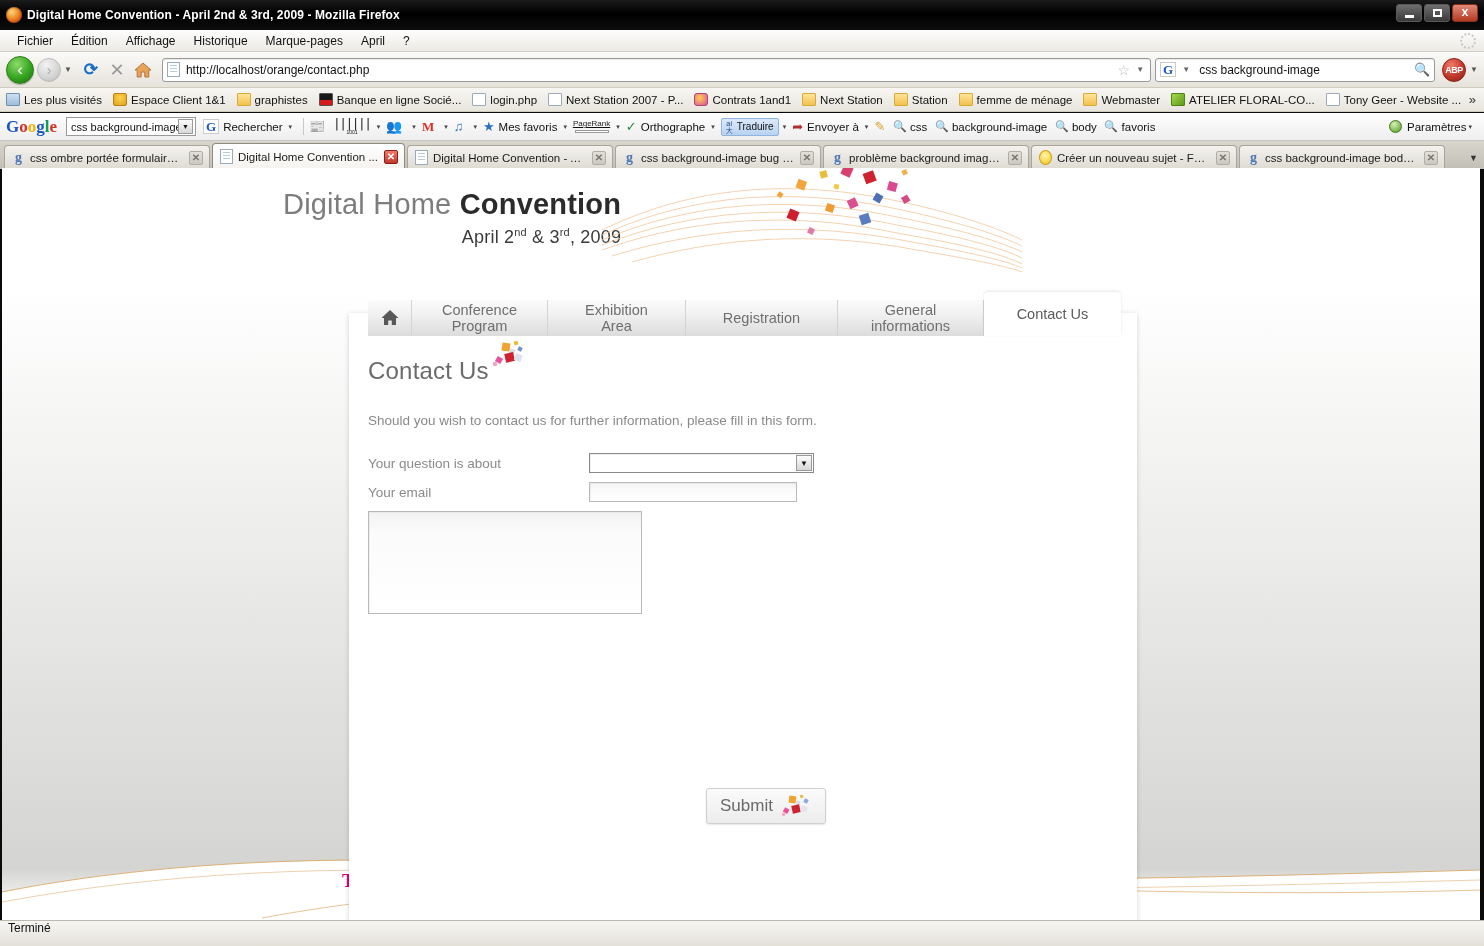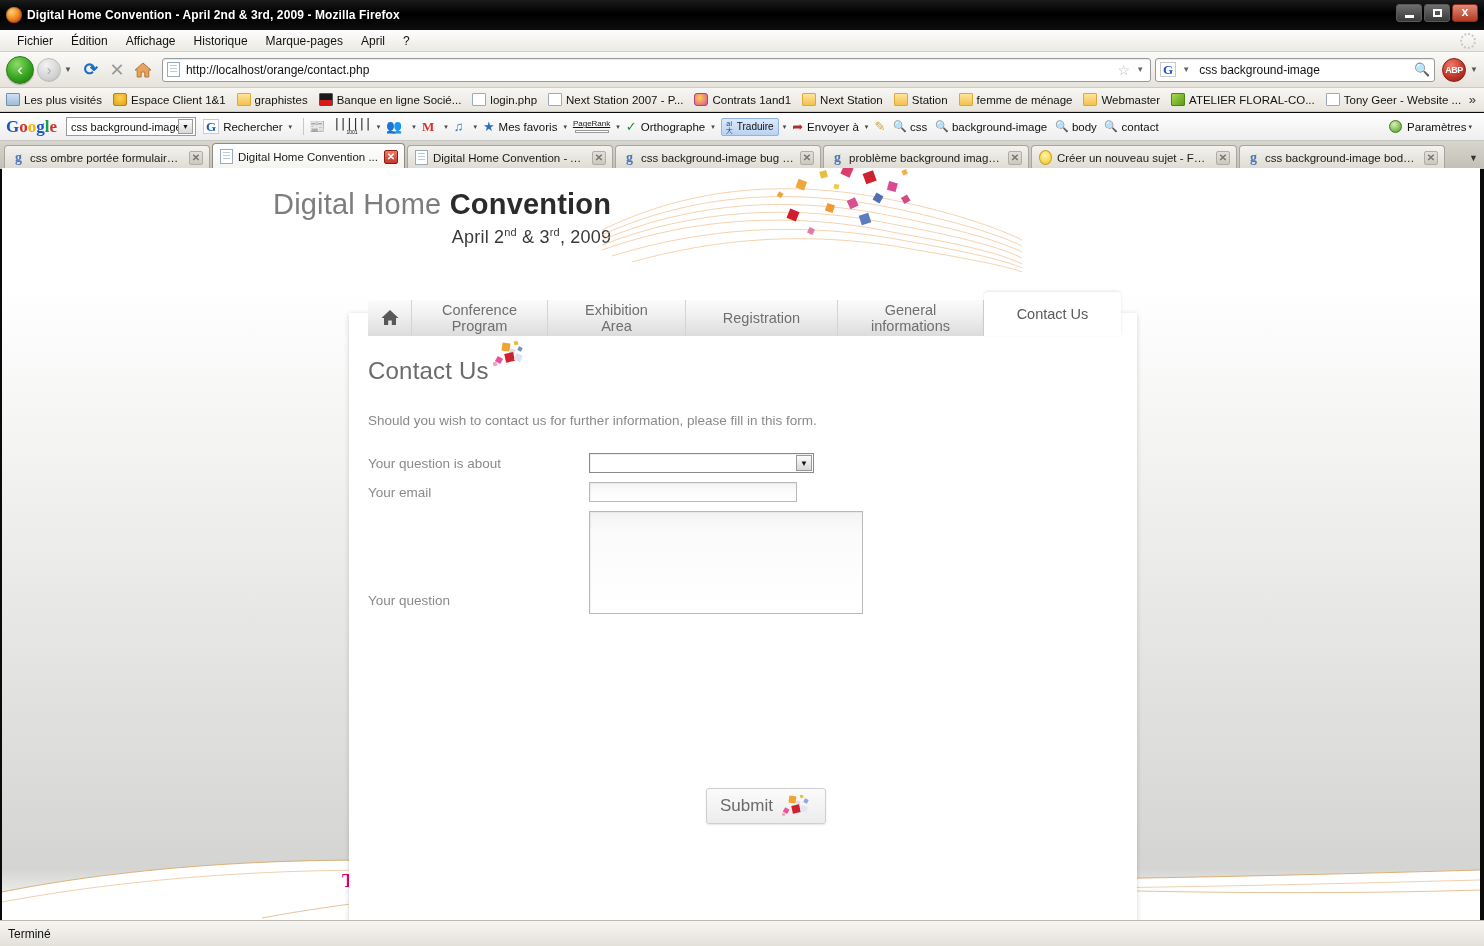--- a/index.html
+++ b/index.html
@@ -199,21 +199,21 @@
 
   
   .viewport {
     position:absolute; top:168px; left:2px; width:1478px; height:752px;
     background:linear-gradient(to bottom,#ffffff 0px,#ffffff 120px,#f2f2f1 300px,#d9d9d7 640px,#d4d4d2 700px,#fdfdfd 745px,#ffffff 752px);
     overflow:hidden;
   }
 
   
   .site-header { position:absolute; top:0; left:0; width:1478px; height:110px; }
-  .logo-block { position:absolute; left:271px; top:22px; }
+  .logo-block { position:absolute; left:281px; top:22px; }
   .logo-line1 { font-size:29px; color:#7d7d7d; font-weight:normal; line-height:1; letter-spacing:.2px; }
   .logo-line1 b { color:#2b2b2b; font-weight:bold; }
   .logo-line2 { font-size:18px; color:#3a3a3a; text-align:right; margin-top:7px; letter-spacing:.2px; }
   .logo-line2 sup { font-size:11px; }
   .header-swoosh { position:absolute; left:600px; top:0; width:420px; height:110px; }
 
   
   .navtabs { position:absolute; left:366px; top:113px; display:flex; align-items:flex-end; z-index:3; }
   .ntab {
     height:36px; display:flex; align-items:center; justify-content:center; text-align:center;
@@ -278,21 +278,21 @@
   .pccw { position:absolute; left:952px; bottom:27px; display:flex; align-items:center; gap:7px; }
   .pccw-grid { display:grid; grid-template-columns:repeat(3,7px); grid-template-rows:repeat(3,7px); gap:1px; }
   .pccw-word { color:#17479e; font-size:19px; font-weight:bold; font-style:italic; font-family:"Liberation Sans",sans-serif; letter-spacing:-.5px; }
   .pccw-word sup { font-size:8px; vertical-align:super; }
 
   
   .statusbar {
     position:absolute; bottom:0; left:0; width:1484px; height:26px;
     background:linear-gradient(to bottom,#f6f5f2,#e4e1d9);
     border-top:1px solid #bdb9b0;
-    display:flex; align-items:center; padding-left:8px;
+    display:flex; padding-left:8px;
   }
   .status-text { font-size:12px; color:#111; }
 </style>
 </head>
 <body>
 
 <div id="app">
 
   <div class="titlebar">
     <div class="title-ff-icon"></div>
@@ -471,21 +471,21 @@
     <div class="gterm">
         <span class="mag">🔍</span>
         <span>background-image</span>
       </div>
     <div class="gterm">
         <span class="mag">🔍</span>
         <span>body</span>
       </div>
     <div class="gterm">
         <span class="mag">🔍</span>
-        <span>contact</span>
+        <span>favoris</span>
       </div>
     <div class="gparams">
       <span class="orb"></span>
       <span>Paramètres</span>
       <span class="gcaret">▾</span>
     </div>
   </div>
 
   <div class="tabbar" style="top:141px;">
     <div class="tab">
@@ -609,21 +609,20 @@
           <div class="fsel">
             <span style="font-size:12px;color:#111"></span>
             <span class="arrowbtn">▼</span>
           </div>
         </div>
         <div class="frow">
           <div class="flabel">Your email</div>
           <div class="ftext"></div>
         </div>
         <div class="frow">
-          <div class="flabel tall">Your question</div>
           <div class="farea"></div>
         </div>
       </div>
 
       <div class="submit-wrap">
         <div class="submit-btn">
           <span>Submit</span>
           <svg width="30" height="22" viewBox="0 0 30 22">
             <rect x="7" y="1" width="7" height="7" fill="#f0a32e" transform="rotate(8 10 4)"></rect>
             <rect x="18" y="0" width="3" height="3" fill="#e8bb3c" transform="rotate(-20 19 1)"></rect>

